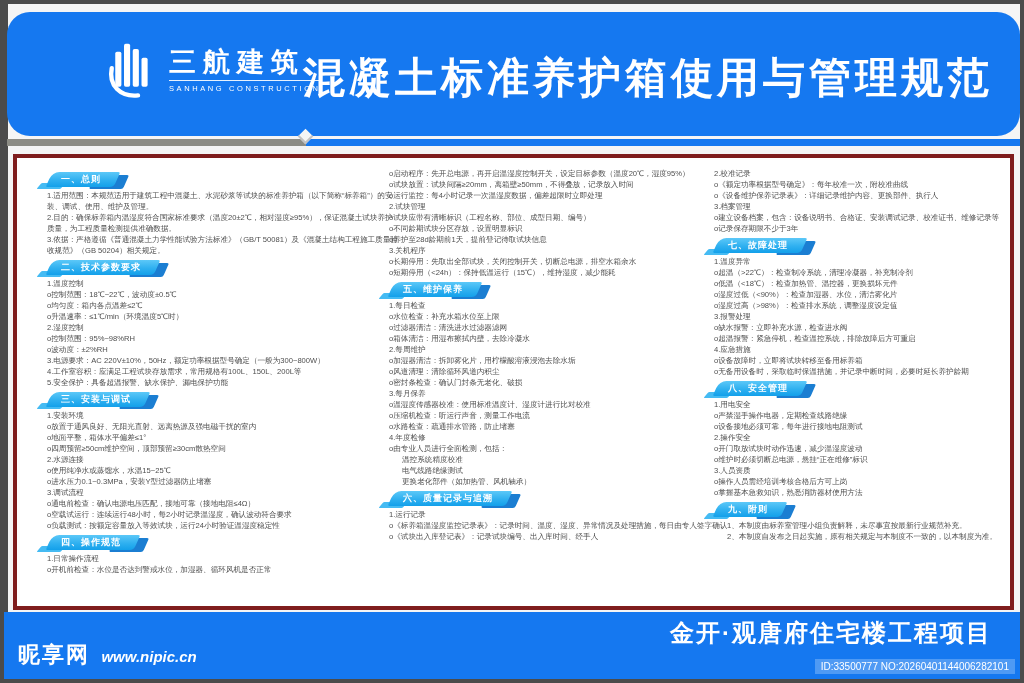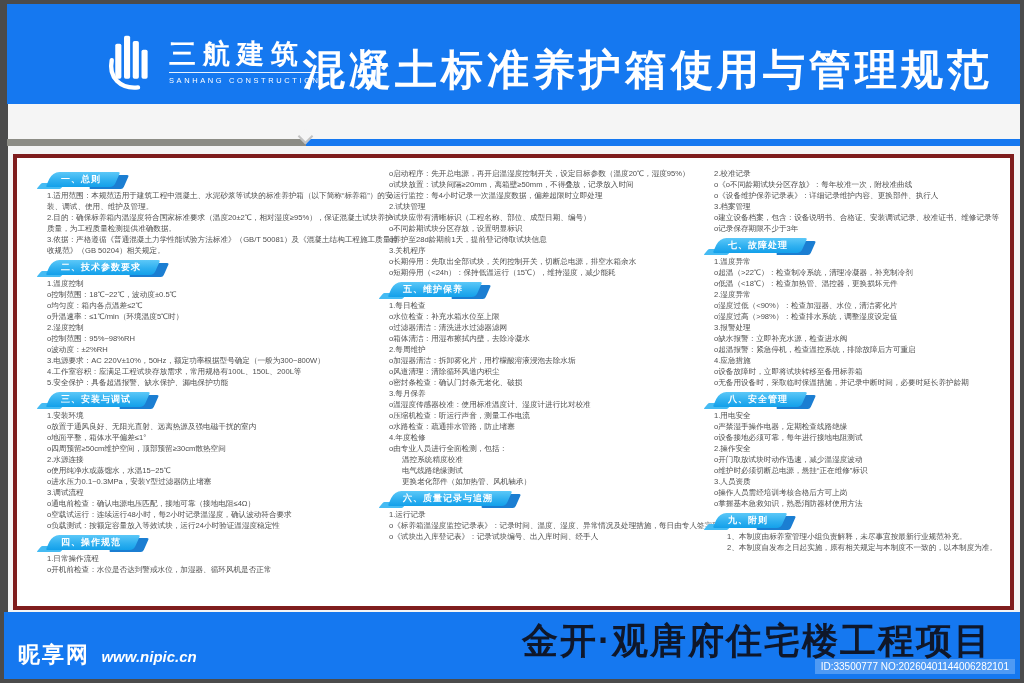--- a/index.html
+++ b/index.html
@@ -1,21 +1,21 @@
 <!DOCTYPE html>
 <html><head>
 <meta charset="utf-8">
 <style>
   html,body { margin:0; padding:0; }
   body { width:1024px; height:683px; font-family:"Liberation Sans", sans-serif; }
   #page { position:relative; width:1024px; height:683px; background:#f5f5f5; overflow:hidden;
           box-shadow: inset 0 0 0 4px #4b4b4b, inset 8px 0 0 0 #4b4b4b; }
 
   
-  .header { position:absolute; left:7px; right:4px; top:4px; height:100px; background:#1578f0; }
+  .header { position:absolute; left:7px; right:4px; top:12px; height:124px; background:#1578f0;border-radius:23px; }
   .logo-wrap { position:absolute; left:96px; top:26px; display:flex; align-items:center; }
   .logo-icon { width:56px; height:64px; margin-right:10px; }
   .logo-texts { color:#fff; }
   .logo-cn { font-size:27px; font-weight:bold; letter-spacing:7px; line-height:30px; white-space:nowrap; }
   .logo-divider { height:1px; background:#fff; margin:3px 0 3px 0; opacity:.9; }
   .logo-en { font-size:7.5px; letter-spacing:2.6px; white-space:nowrap; }
   .main-title { position:absolute; left:296px; top:38px; color:#ffffff; font-size:42px; font-weight:bold;
                 letter-spacing:4px; white-space:nowrap; }
 
   
@@ -41,21 +41,21 @@
   .badge-tail { position:absolute; left:-10px; bottom:-2px; width:24px; height:6px; background:#45bbf3;
                 transform:skewX(-40deg); border-radius:1px; }
   .badge-bg { position:absolute; left:0; top:0; right:0; bottom:0;
               background:linear-gradient(180deg,#5cc8f8 0%,#2fb0f0 55%,#13a0ea 100%);
               transform:skewX(-24deg); border-radius:7px 2px 4px 2px; }
   .badge-label { position:relative; display:block; padding:0 16px 0 12px; font-size:9px; font-weight:bold;
                  color:#fff; line-height:15px; letter-spacing:1px; white-space:nowrap; }
 
   
   .footer { position:absolute; left:4px; right:4px; bottom:4px; height:67px; background:#1578f0; }
-  .project-name { position:absolute; right:28px; top:5px; color:#0f172a; font-size:36px; font-weight:bold;
+  .project-name { position:absolute; right:28px; top:5px; color:#ffffff; font-size:24px; font-weight:bold;
                   letter-spacing:2px; white-space:nowrap;margin-left:13px; }
   .id-strip { position:absolute; right:5px; bottom:5px; background:rgba(255,255,255,0.25); color:#fff;
               font-size:10px; padding:2px 6px; white-space:nowrap; }
   .watermark { position:absolute; left:14px; bottom:9px; color:#fff; white-space:nowrap; }
   .wm-name { font-size:22px; font-weight:bold; letter-spacing:2px; }
   .wm-site { font-size:15px; font-weight:bold; font-style:italic; margin-left:7px; }
 </style>
 </head>
 <body>
 
@@ -177,35 +177,34 @@
           <span class="badge-tail"></span>
           <span class="badge-bg"></span>
           <span class="badge-label">六、质量记录与追溯</span>
         </div>
         <p class="line">1.运行记录</p>
         <p class="line">o《标养箱温湿度监控记录表》：记录时间、温度、湿度、异常情况及处理措施，每日由专人签字确认</p>
         <p class="line">o《试块出入库登记表》：记录试块编号、出入库时间、经手人</p>
       </div>
     <div class="col col-3">
         <p class="line">2.校准记录</p>
-        <p class="line">o《o不同龄期试块分区存放》：每年校准一次，附校准曲线</p>
+        <p class="line">o《额定功率根据型号确定》：每年校准一次，附校准曲线</p>
         <p class="line">o《设备维护保养记录表》：详细记录维护内容、更换部件、执行人</p>
         <p class="line">3.档案管理</p>
         <p class="line">o建立设备档案，包含：设备说明书、合格证、安装调试记录、校准证书、维修记录等</p>
         <p class="line">o记录保存期限不少于3年</p>
         <div class="badge">
           <span class="badge-fold"></span>
           <span class="badge-tail"></span>
           <span class="badge-bg"></span>
           <span class="badge-label">七、故障处理</span>
         </div>
         <p class="line">1.温度异常</p>
         <p class="line">o超温（&gt;22℃）：检查制冷系统，清理冷凝器，补充制冷剂</p>
         <p class="line">o低温（&lt;18℃）：检查加热管、温控器，更换损坏元件</p>
-        <p class="line">2.湿度异常</p>
         <p class="line">o湿度过低（&lt;90%）：检查加湿器、水位，清洁雾化片</p>
         <p class="line">o湿度过高（&gt;98%）：检查排水系统，调整湿度设定值</p>
         <p class="line">3.报警处理</p>
         <p class="line">o缺水报警：立即补充水源，检查进水阀</p>
         <p class="line">o超温报警：紧急停机，检查温控系统，排除故障后方可重启</p>
         <p class="line">4.应急措施</p>
         <p class="line">o设备故障时，立即将试块转移至备用标养箱</p>
         <p class="line">o无备用设备时，采取临时保温措施，并记录中断时间，必要时延长养护龄期</p>
         <div class="badge">
           <span class="badge-fold"></span>

